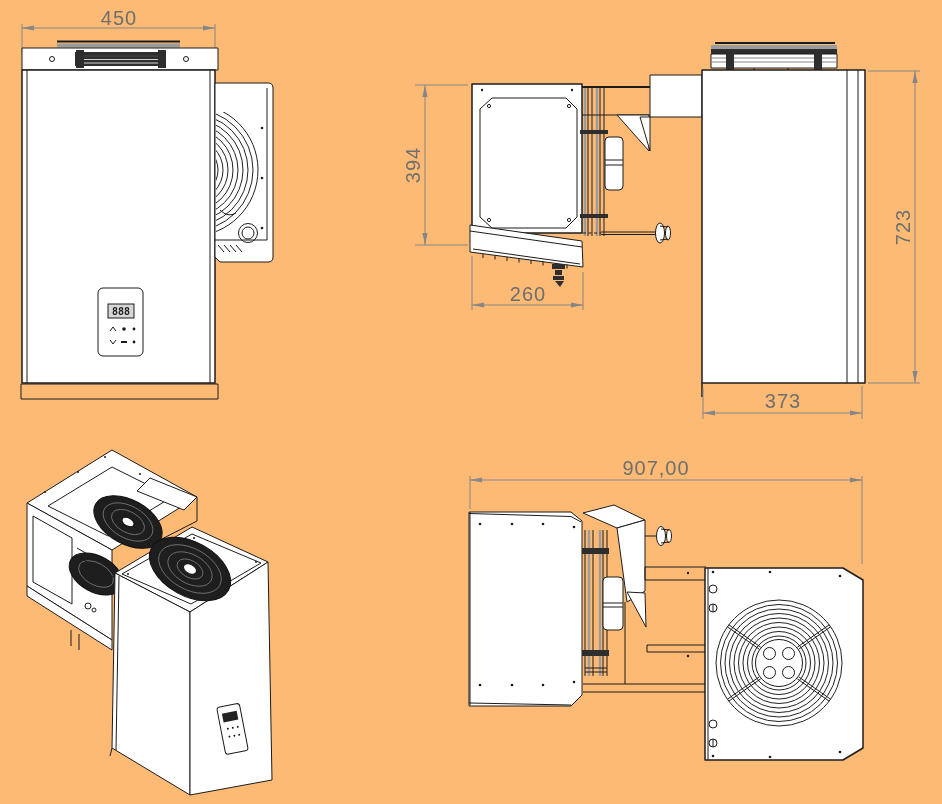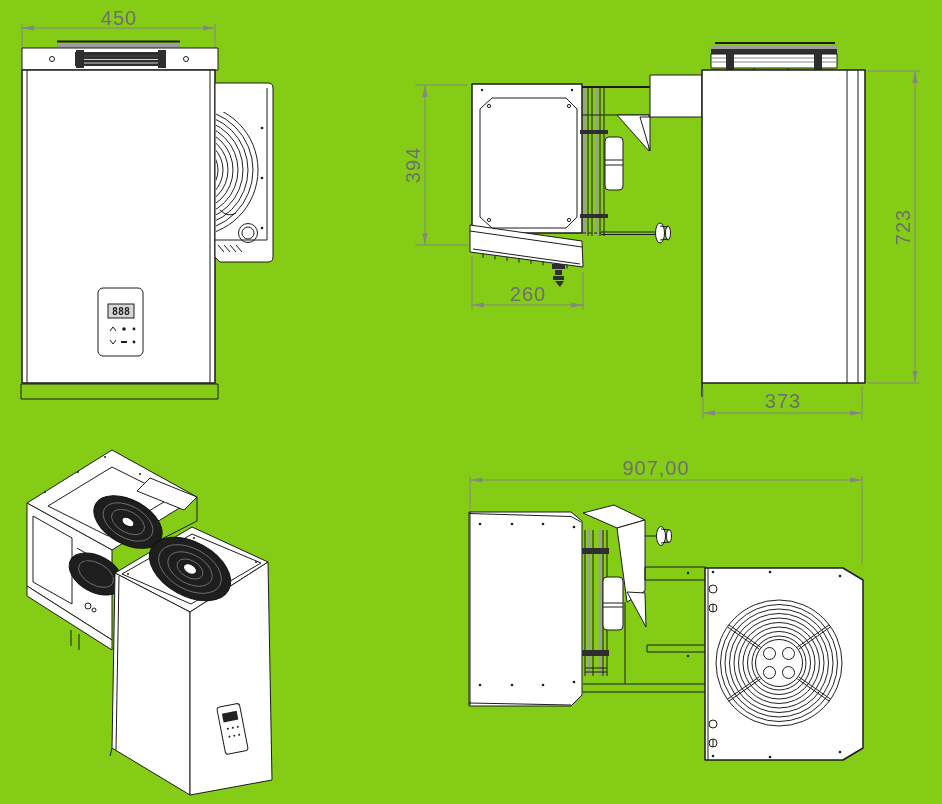--- a/index.html
+++ b/index.html
@@ -1,16 +1,16 @@
 <!DOCTYPE html>
 <html><head>
 <meta charset="utf-8">
 <style>
   html,body{margin:0;padding:0;background:#ffffff;}
-  .stage{width:942px;height:804px;position:relative;background:#84cc16;}
+  .stage{width:942px;height:804px;position:relative;background:#fdba74;}
   svg{display:block;}
   .s{stroke:#1c1c1c;fill:none;stroke-width:1;stroke-linejoin:round;}
   .s15{stroke-width:1.5;}
   .s2{stroke-width:2;}
   .fw{fill:#ffffff;}
   .fd{fill:#2e2e2e;stroke:none;}
   .fg{fill:#9c9c9c;stroke:none;}
   .dot{fill:#1c1c1c;stroke:none;}
   .dim{stroke:#868686;fill:none;stroke-width:1;}
   .dimtxt{fill:#6f6f6f;font-family:"Liberation Sans",sans-serif;font-size:20px;letter-spacing:1px;text-anchor:middle;}

